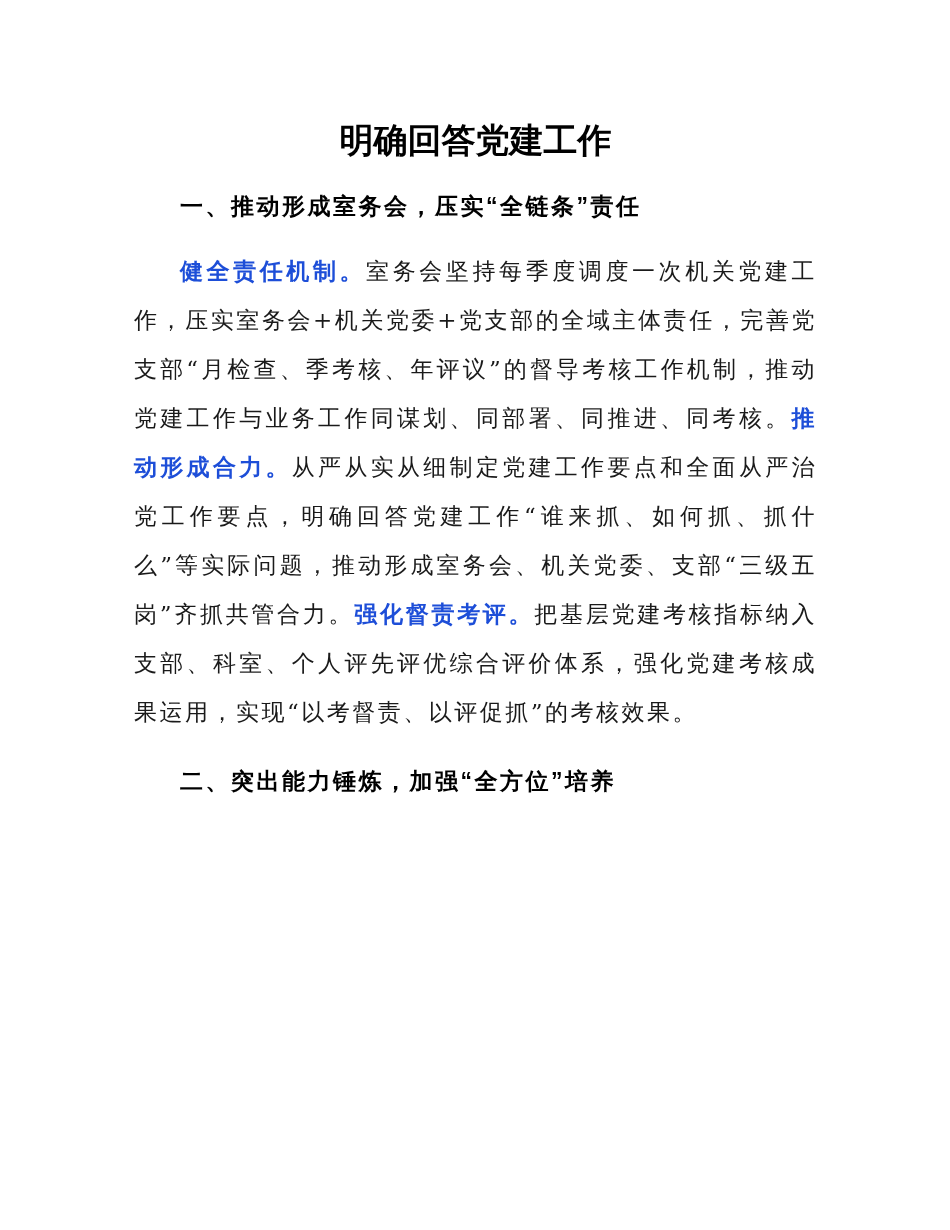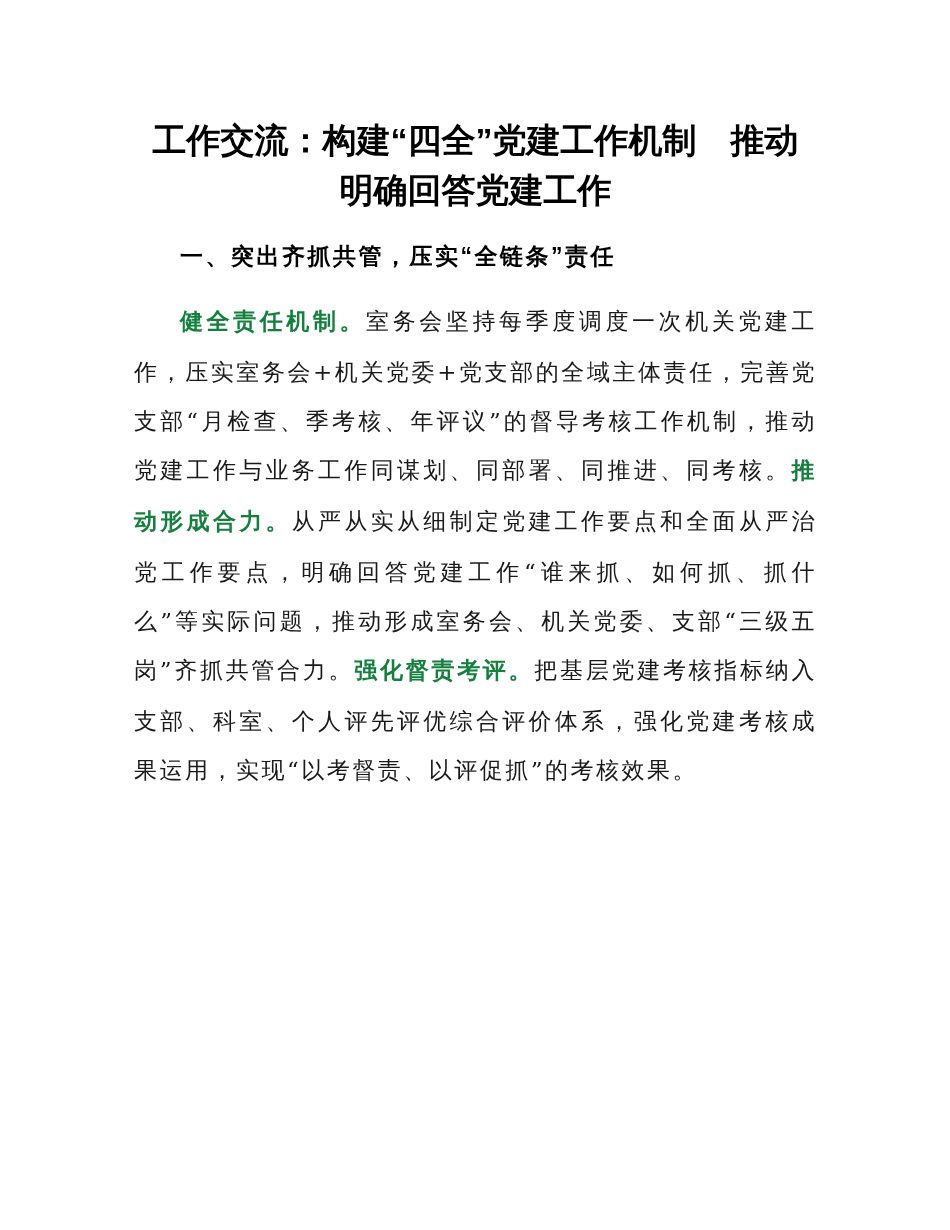--- a/index.html
+++ b/index.html
@@ -46,35 +46,35 @@
     font-weight: 700;
     font-size: 23px;
     line-height: 49px;
     letter-spacing: 2.5px;
     text-indent: 2em;
     color: #000000;
   }
   .sec1-p { margin-top: 16px; }
   .sec-heading.second { margin-top: 20px; }
   .bold-run {
-    font-family: Liberation Mono, monospace;
+    font-family: Liberation Sans, sans-serif;
     font-weight: 700;
-    color: #15803d;
+    color: #1d4ed8;
   }
   .text-run { font-weight: 400; }
 </style>
 </head>
 <body>
 
 <div class="doc">
 
   <h1 class="title">
-    <span class="title-line">工作交流：构建“四全”党建工作机制　推动</span>
     <span class="title-line">明确回答党建工作</span>
   </h1>
 
 
-  <h2 class="sec-heading">一、突出齐抓共管，压实“全链条”责任</h2>
+  <h2 class="sec-heading">一、推动形成室务会，压实“全链条”责任</h2>
 
   <p class="body-p sec1-p"><span class="bold-run">健全责任机制。</span><span class="text-run">室务会坚持每季度调度一次机关党建工作，压实室务会+机关党委+党支部的全域主体责任，完善党支部“月检查、季考核、年评议”的督导考核工作机制，推动党建工作与业务工作同谋划、同部署、同推进、同考核。</span><span class="bold-run">推动形成合力。</span><span class="text-run">从严从实从细制定党建工作要点和全面从严治党工作要点，明确回答党建工作“谁来抓、如何抓、抓什么”等实际问题，推动形成室务会、机关党委、支部“三级五岗”齐抓共管合力。</span><span class="bold-run">强化督责考评。</span><span class="text-run">把基层党建考核指标纳入支部、科室、个人评先评优综合评价体系，强化党建考核成果运用，实现“以考督责、以评促抓”的考核效果。</span></p>
 
+  <h2 class="sec-heading second">二、突出能力锤炼，加强“全方位”培养</h2>
 
 </div>
 
 </body></html>

